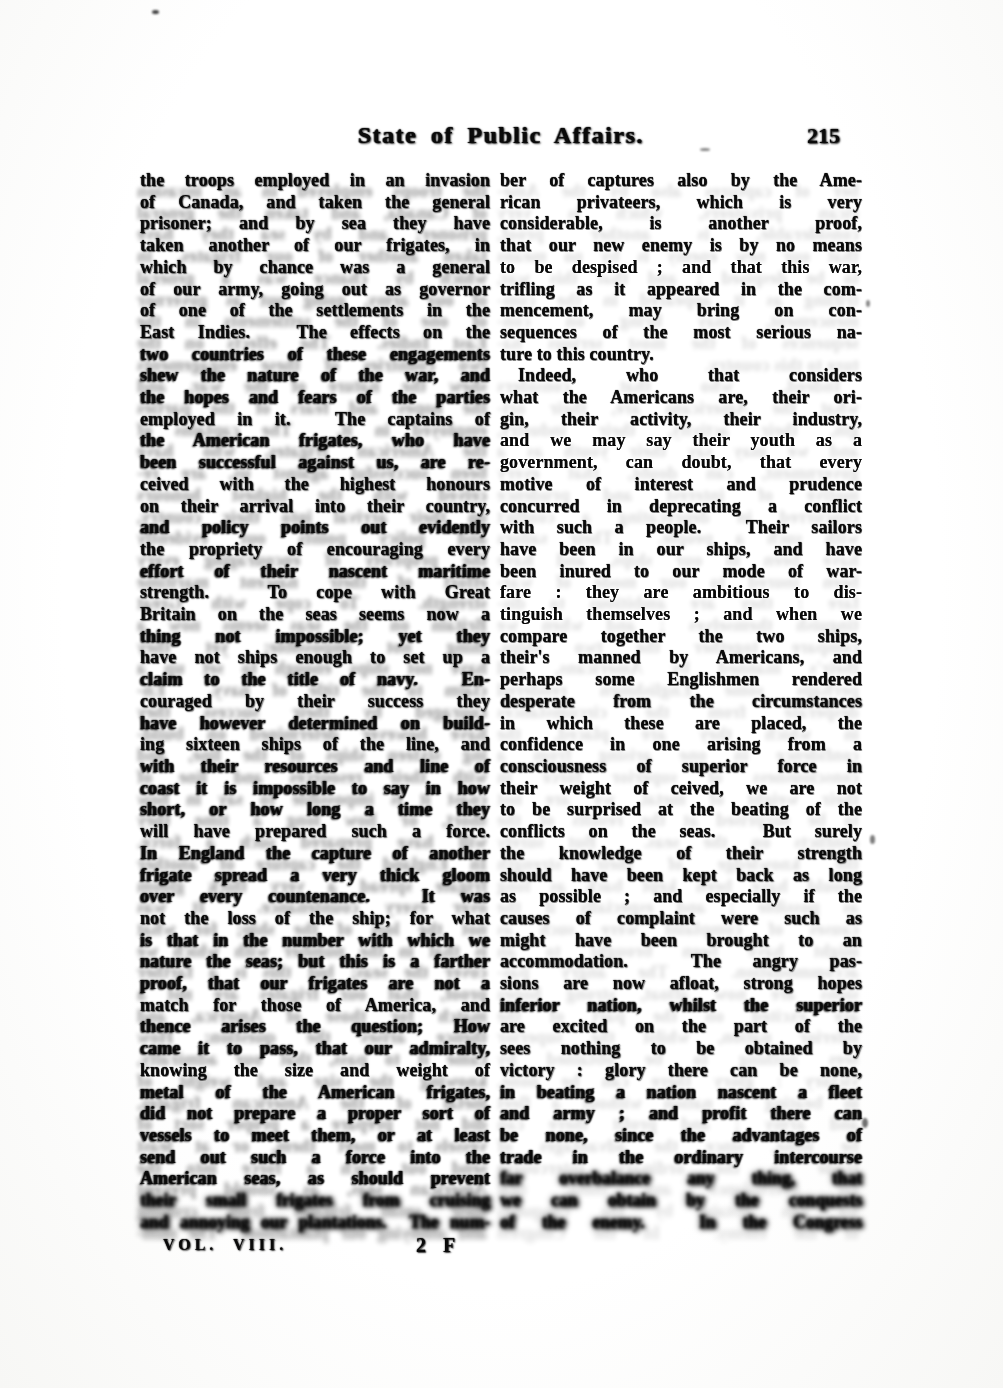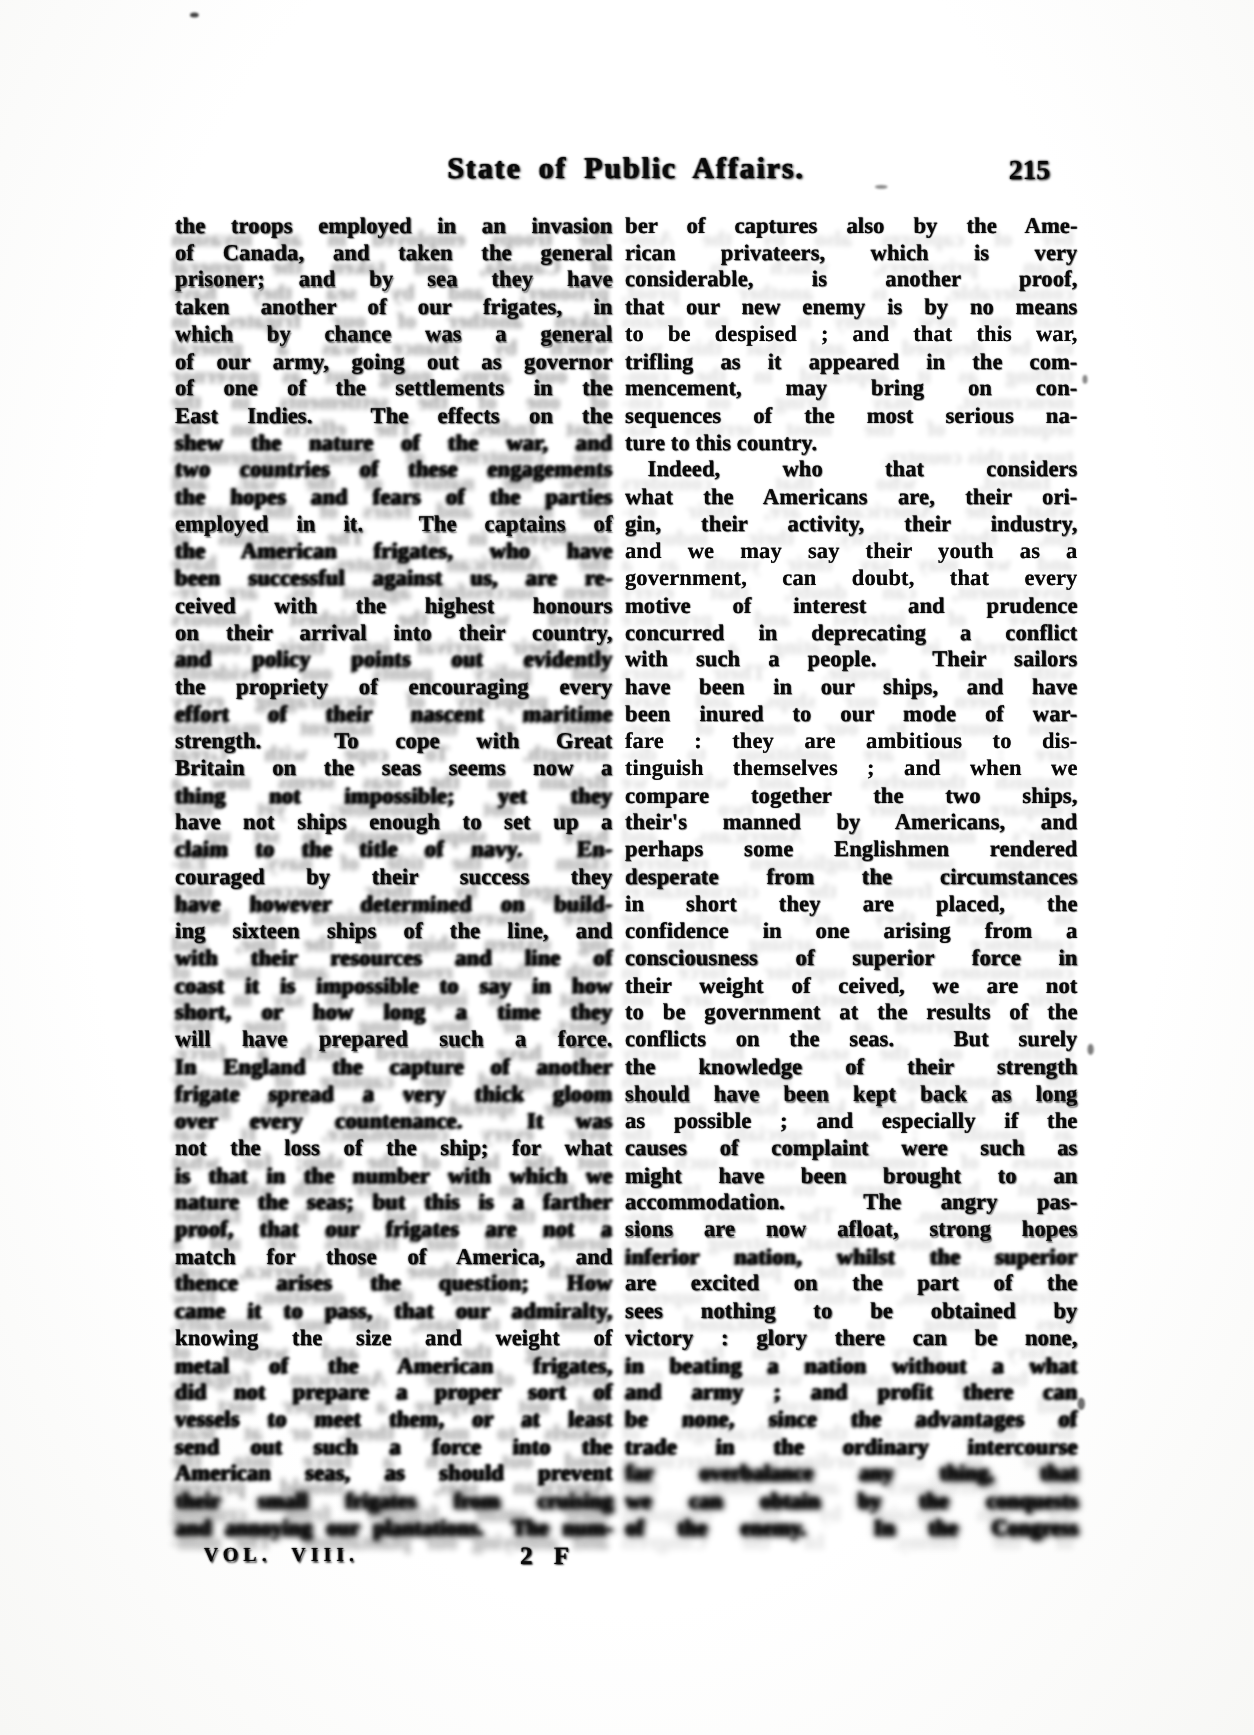--- a/index.html
+++ b/index.html
@@ -84,22 +84,22 @@
   <div class="colwrap left">
     <div class="col">
         <div class="line s2">the troops employed in an invasion</div>
         <div class="line s2">of Canada, and taken the general</div>
         <div class="line s2">prisoner; and by sea they have</div>
         <div class="line s2">taken another of our frigates, in</div>
         <div class="line s2">which by chance was a general</div>
         <div class="line s2">of our army, going out as governor</div>
         <div class="line s2">of one of the settlements in the</div>
         <div class="line s2">East Indies.  The effects on the</div>
+        <div class="line s3">two countries of these engagements</div>
         <div class="line s3">shew the nature of the war, and</div>
-        <div class="line s3">two countries of these engagements</div>
         <div class="line s3">the hopes and fears of the parties</div>
         <div class="line s2">employed in it.  The captains of</div>
         <div class="line s3">the American frigates, who have</div>
         <div class="line s3">been successful against us, are re-</div>
         <div class="line s2">ceived with the highest honours</div>
         <div class="line s2">on their arrival into their country,</div>
         <div class="line s3">and policy points out evidently</div>
         <div class="line s2">the propriety of encouraging every</div>
         <div class="line s3">effort of their nascent maritime</div>
         <div class="line s2">strength.  To cope with Great</div>
@@ -206,38 +206,38 @@
         <div class="line s1">concurred in deprecating a conflict</div>
         <div class="line s1">with such a people.  Their sailors</div>
         <div class="line s1">have been in our ships, and have</div>
         <div class="line s1">been inured to our mode of war-</div>
         <div class="line s0">fare : they are ambitious to dis-</div>
         <div class="line s0">tinguish themselves ; and when we</div>
         <div class="line s1">compare together the two ships,</div>
         <div class="line s1">their's manned by Americans, and</div>
         <div class="line s1">perhaps some Englishmen rendered</div>
         <div class="line s2">desperate from the circumstances</div>
-        <div class="line s1">in short they are placed, the</div>
+        <div class="line s1">in which these are placed, the</div>
         <div class="line s1">confidence in one arising from a</div>
         <div class="line s2">consciousness of superior force in</div>
         <div class="line s1">their weight of ceived, we are not</div>
-        <div class="line s1">to be government at the results of the</div>
+        <div class="line s1">to be surprised at the beating of the</div>
         <div class="line s1">conflicts on the seas.  But surely</div>
         <div class="line s2">the knowledge of their strength</div>
         <div class="line s2">should have been kept back as long</div>
         <div class="line s1">as possible ; and especially if the</div>
         <div class="line s2">causes of complaint were such as</div>
         <div class="line s2">might have been brought to an</div>
         <div class="line s2">accommodation.  The angry pas-</div>
         <div class="line s2">sions are now afloat, strong hopes</div>
         <div class="line s3">inferior nation, whilst the superior</div>
         <div class="line s2">are excited on the part of the</div>
         <div class="line s2">sees nothing to be obtained by</div>
         <div class="line s2">victory : glory there can be none,</div>
-        <div class="line s3">in beating a nation without a what</div>
+        <div class="line s3">in beating a nation nascent a fleet</div>
         <div class="line s3">and army ; and profit there can</div>
         <div class="line s3">be none, since the advantages of</div>
         <div class="line s3">trade in the ordinary intercourse</div>
         <div class="line s4">far overbalance any thing, that</div>
         <div class="line s4">we can obtain by the conquests</div>
         <div class="line s4">of the enemy.  In the Congress</div>
       </div>
   <div class="ghost" aria-hidden="true">
         <div class="line s1">ber of captures also by the Ame-</div>
         <div class="line s1">rican privateers, which is very</div>

